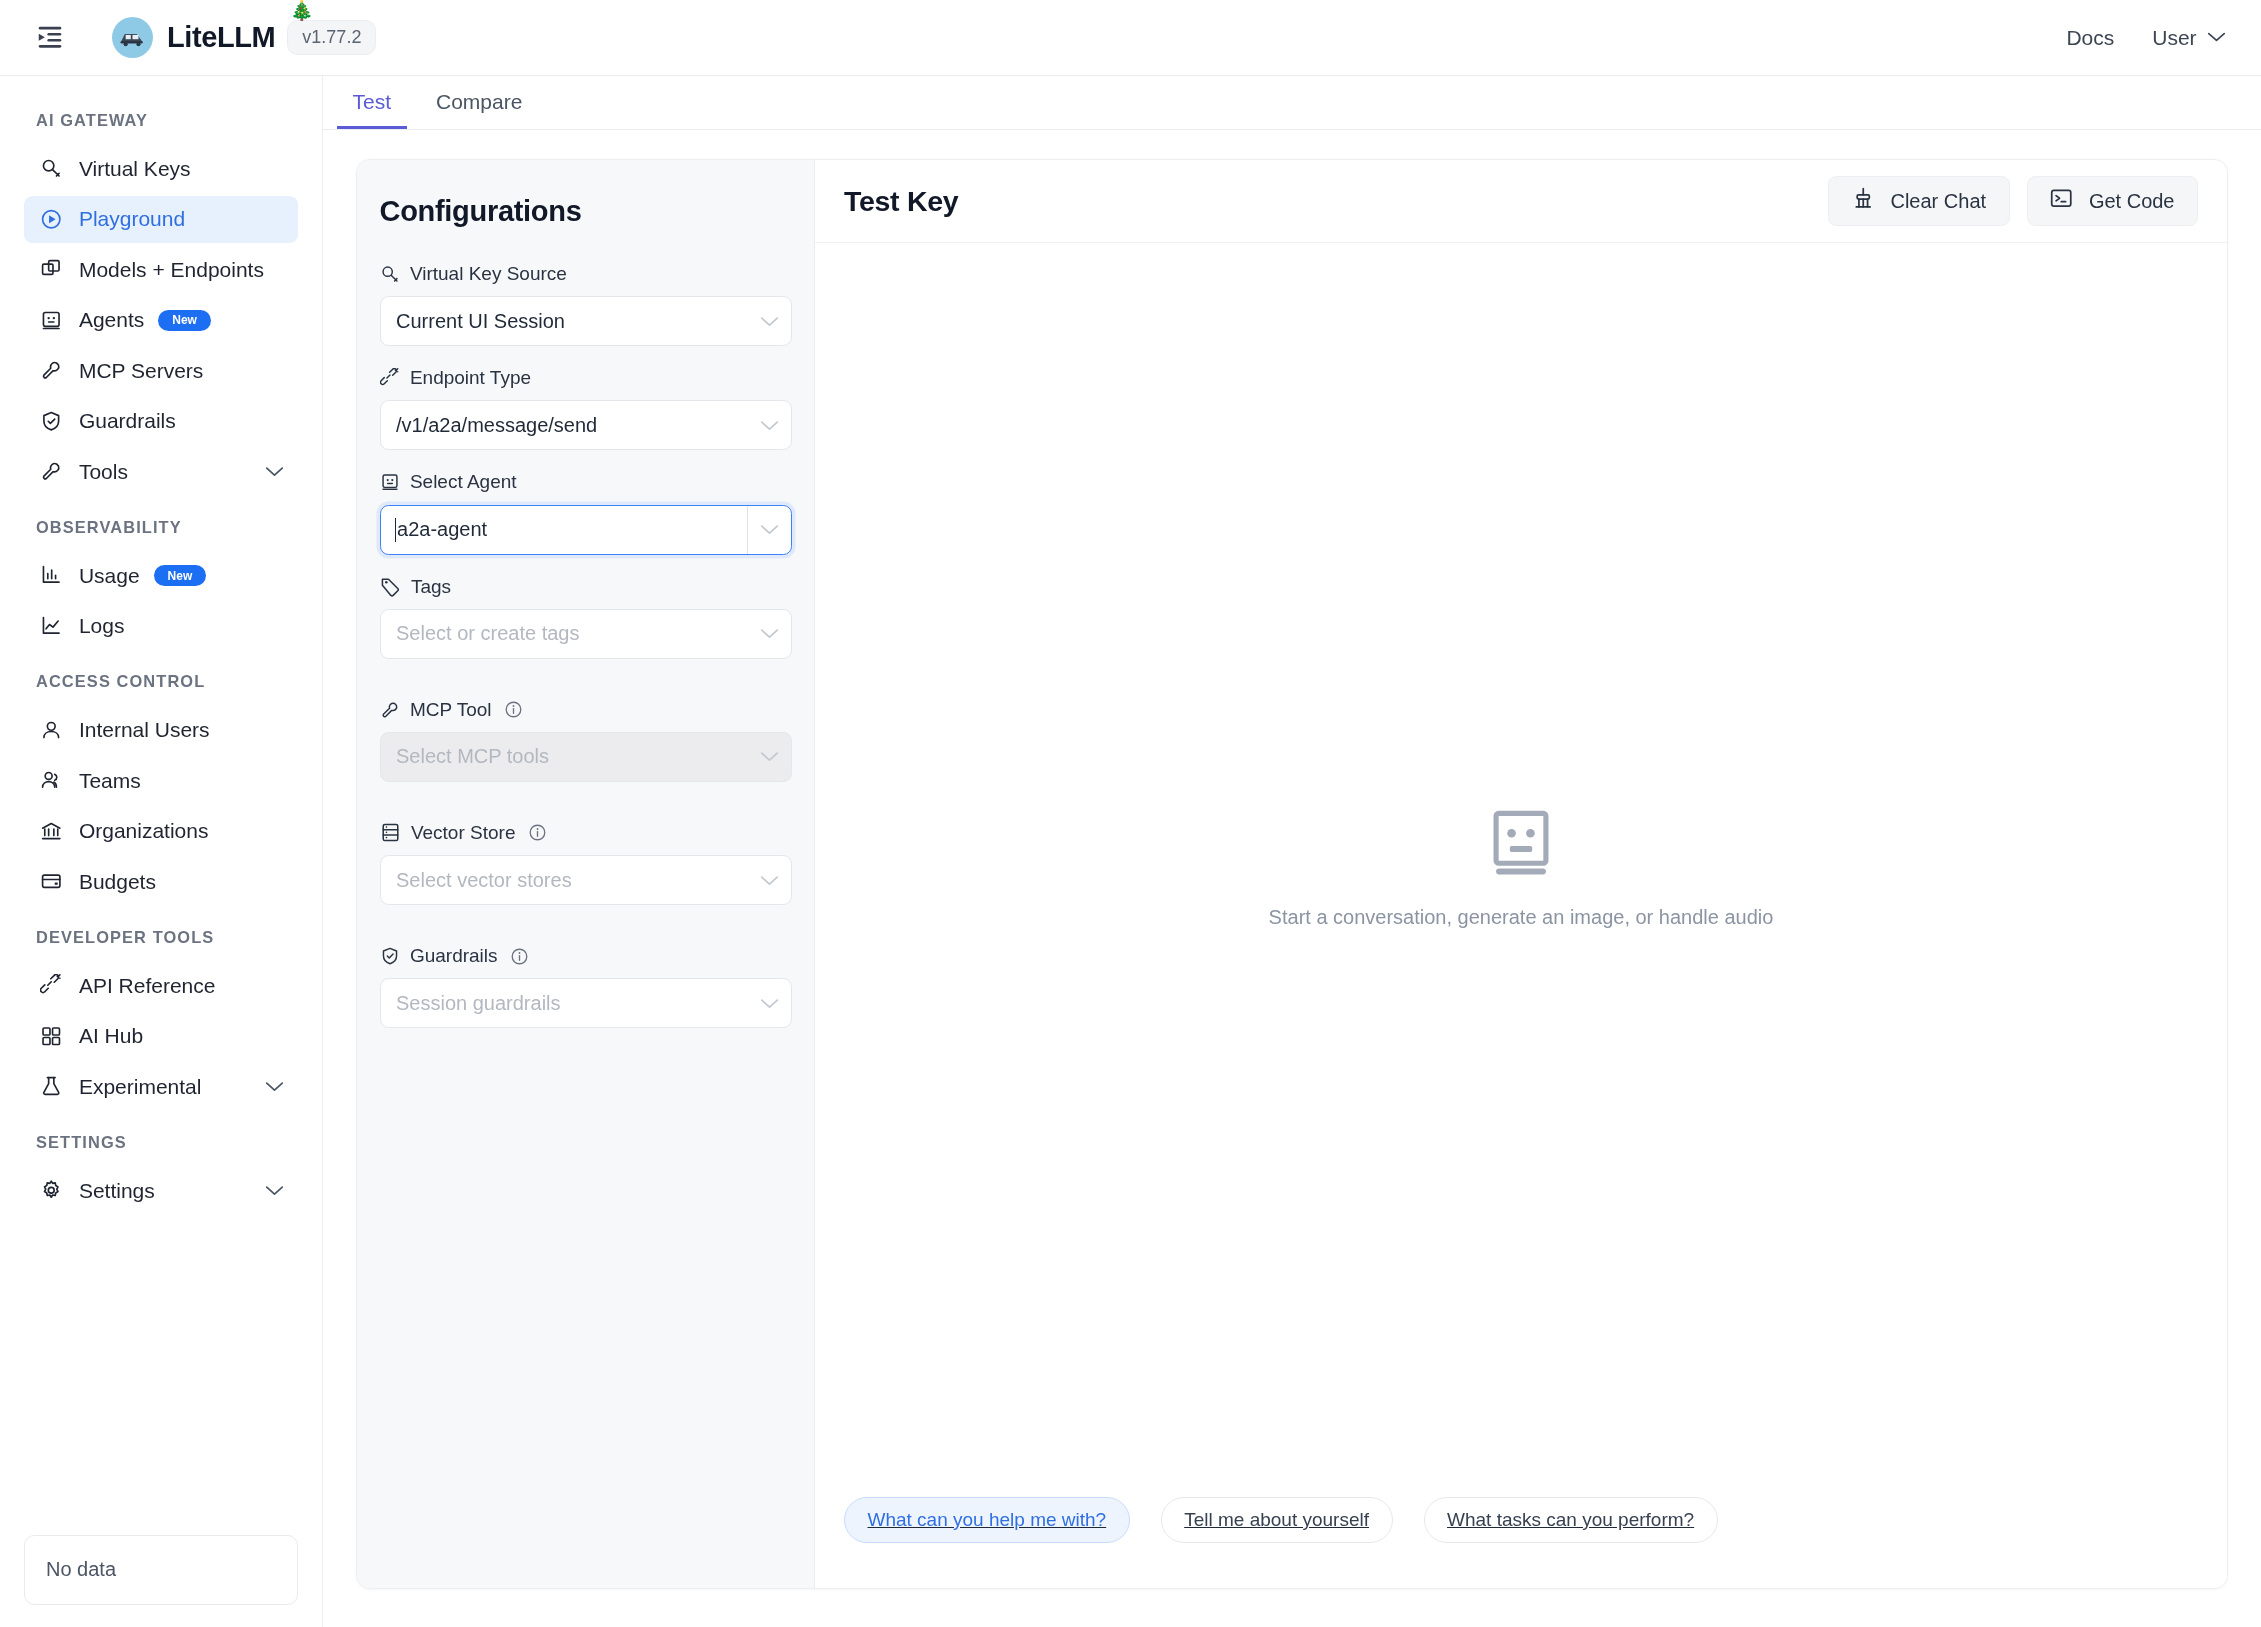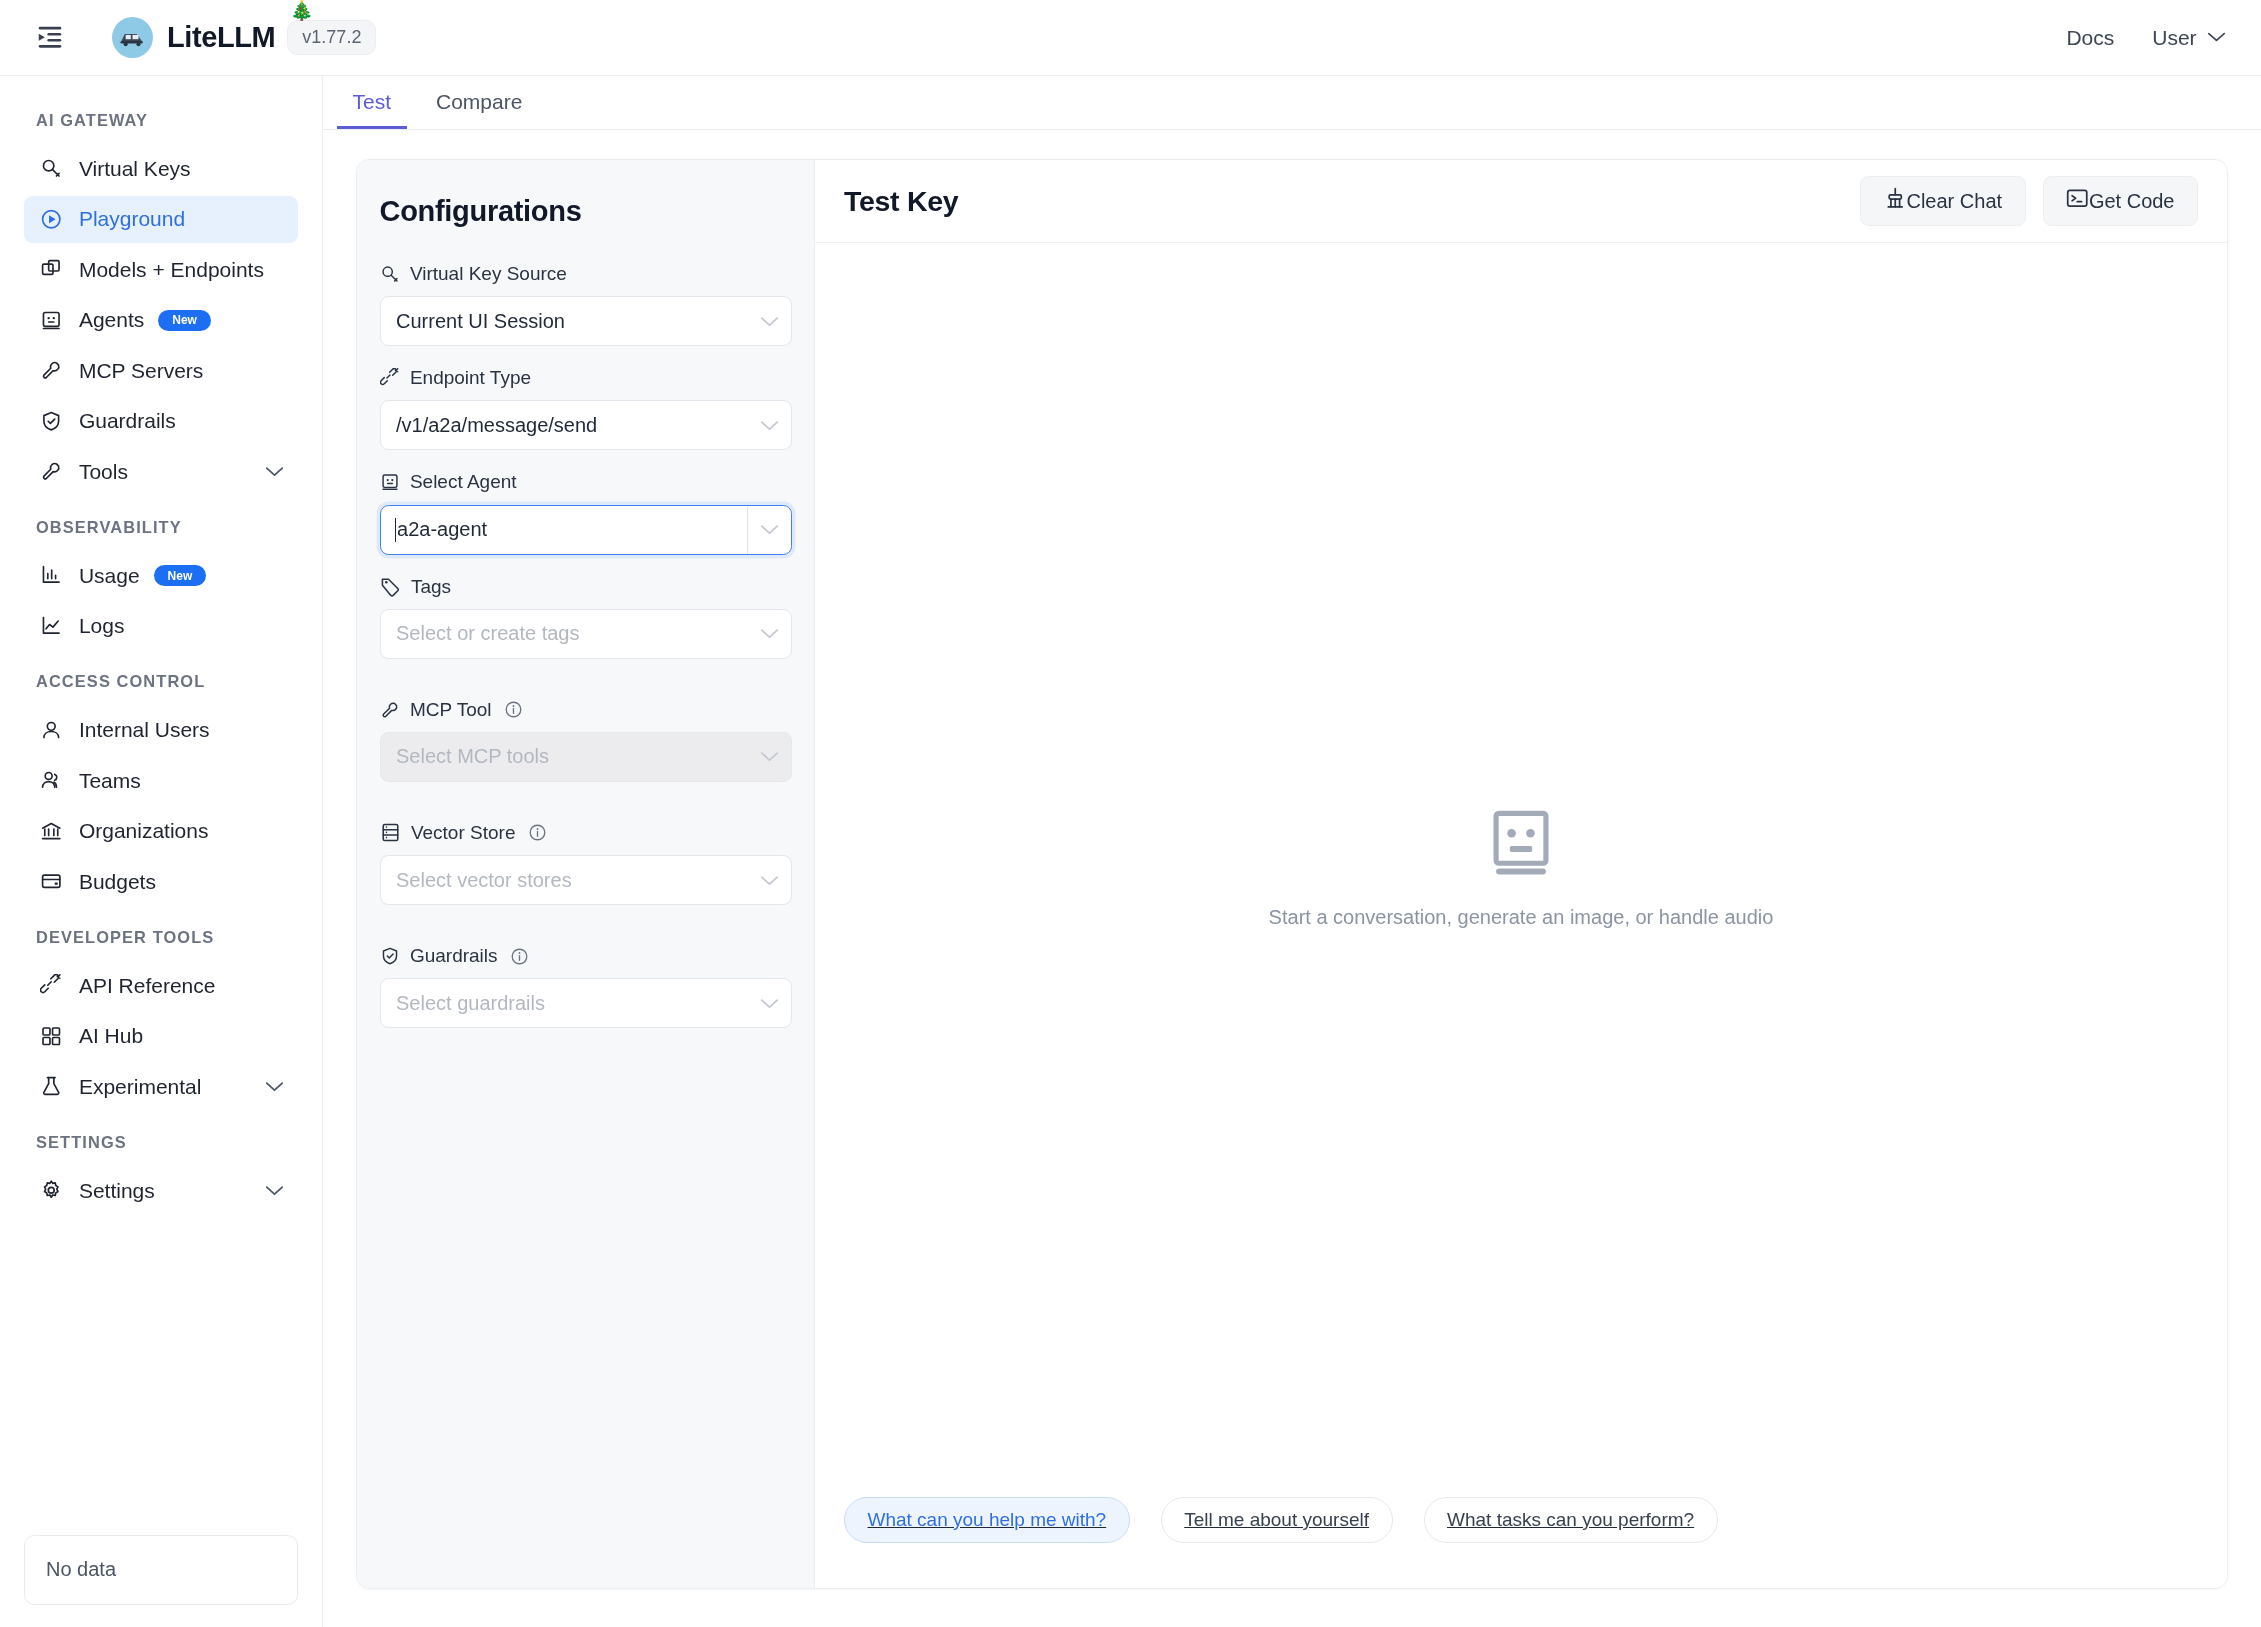--- a/index.html
+++ b/index.html
@@ -124,21 +124,21 @@
 
   
   .chat { flex: 1; display: flex; flex-direction: column; min-width: 0; background: #fff; }
   .chat-head {
     height: 83px; flex: 0 0 83px; display: flex; align-items: center;
     padding: 0 29px 0 29px; border-bottom: 0.9px solid #f0f1f3;
   }
   .chat-title { font-size: 28.5px; font-weight: 700; color: #111827; letter-spacing: -0.3px; }
   .chat-actions { margin-left: auto; display: flex; gap: 17.3px; }
   .btn {
-    display: flex; align-items: center; gap: 0;
+    display: flex; align-items: center; gap: 16px;
     height: 50px; padding: 0 22.5px; border-radius: 8.6px;
     background: #f5f6f8; border: 0.9px solid #eceef1;
     font-size: 20px; color: #2a3342; cursor: pointer;
   }
   .chat-body { flex: 1; display: flex; flex-direction: column; align-items: center; justify-content: center; min-height: 0; }
   .empty-icon { margin-bottom: 26px; }
   .empty-text { font-size: 20px; color: #8b94a3; }
   .chat-foot { padding: 0 29px 26px 29px; }
   .chips { display: flex; gap: 31px; margin-bottom: 19px; text-decoration: underline; }
   .chip {
@@ -555,21 +555,21 @@
                     <span>Guardrails</span>
                     <span class="info">
                       <svg width="19" height="19" viewBox="0 0 24 24" fill="none">
                         <circle cx="12" cy="12" r="9.2" stroke="#6b7280" stroke-width="1.7"></circle>
                         <circle cx="12" cy="7.6" r="1.15" fill="#6b7280"></circle>
                         <path d="M12 10.8 V16.8" stroke="#6b7280" stroke-width="1.7" stroke-linecap="round"></path>
                       </svg>
                     </span>
                   </div>
                   <div class="select">
-                    <div class="val ph">Select guardrails</div>
+                    <div class="val ph">Session guardrails</div>
                     <div class="caret">
                       <svg width="19" height="11.2" viewBox="0 0 22 13" fill="none">
                         <path d="M2 2.5 L11 10.5 L20 2.5" stroke="currentColor" stroke-width="2" stroke-linecap="round" stroke-linejoin="round"></path>
                       </svg>
                     </div>
                   </div>
                 </div>
               </div>
           </div>
 

